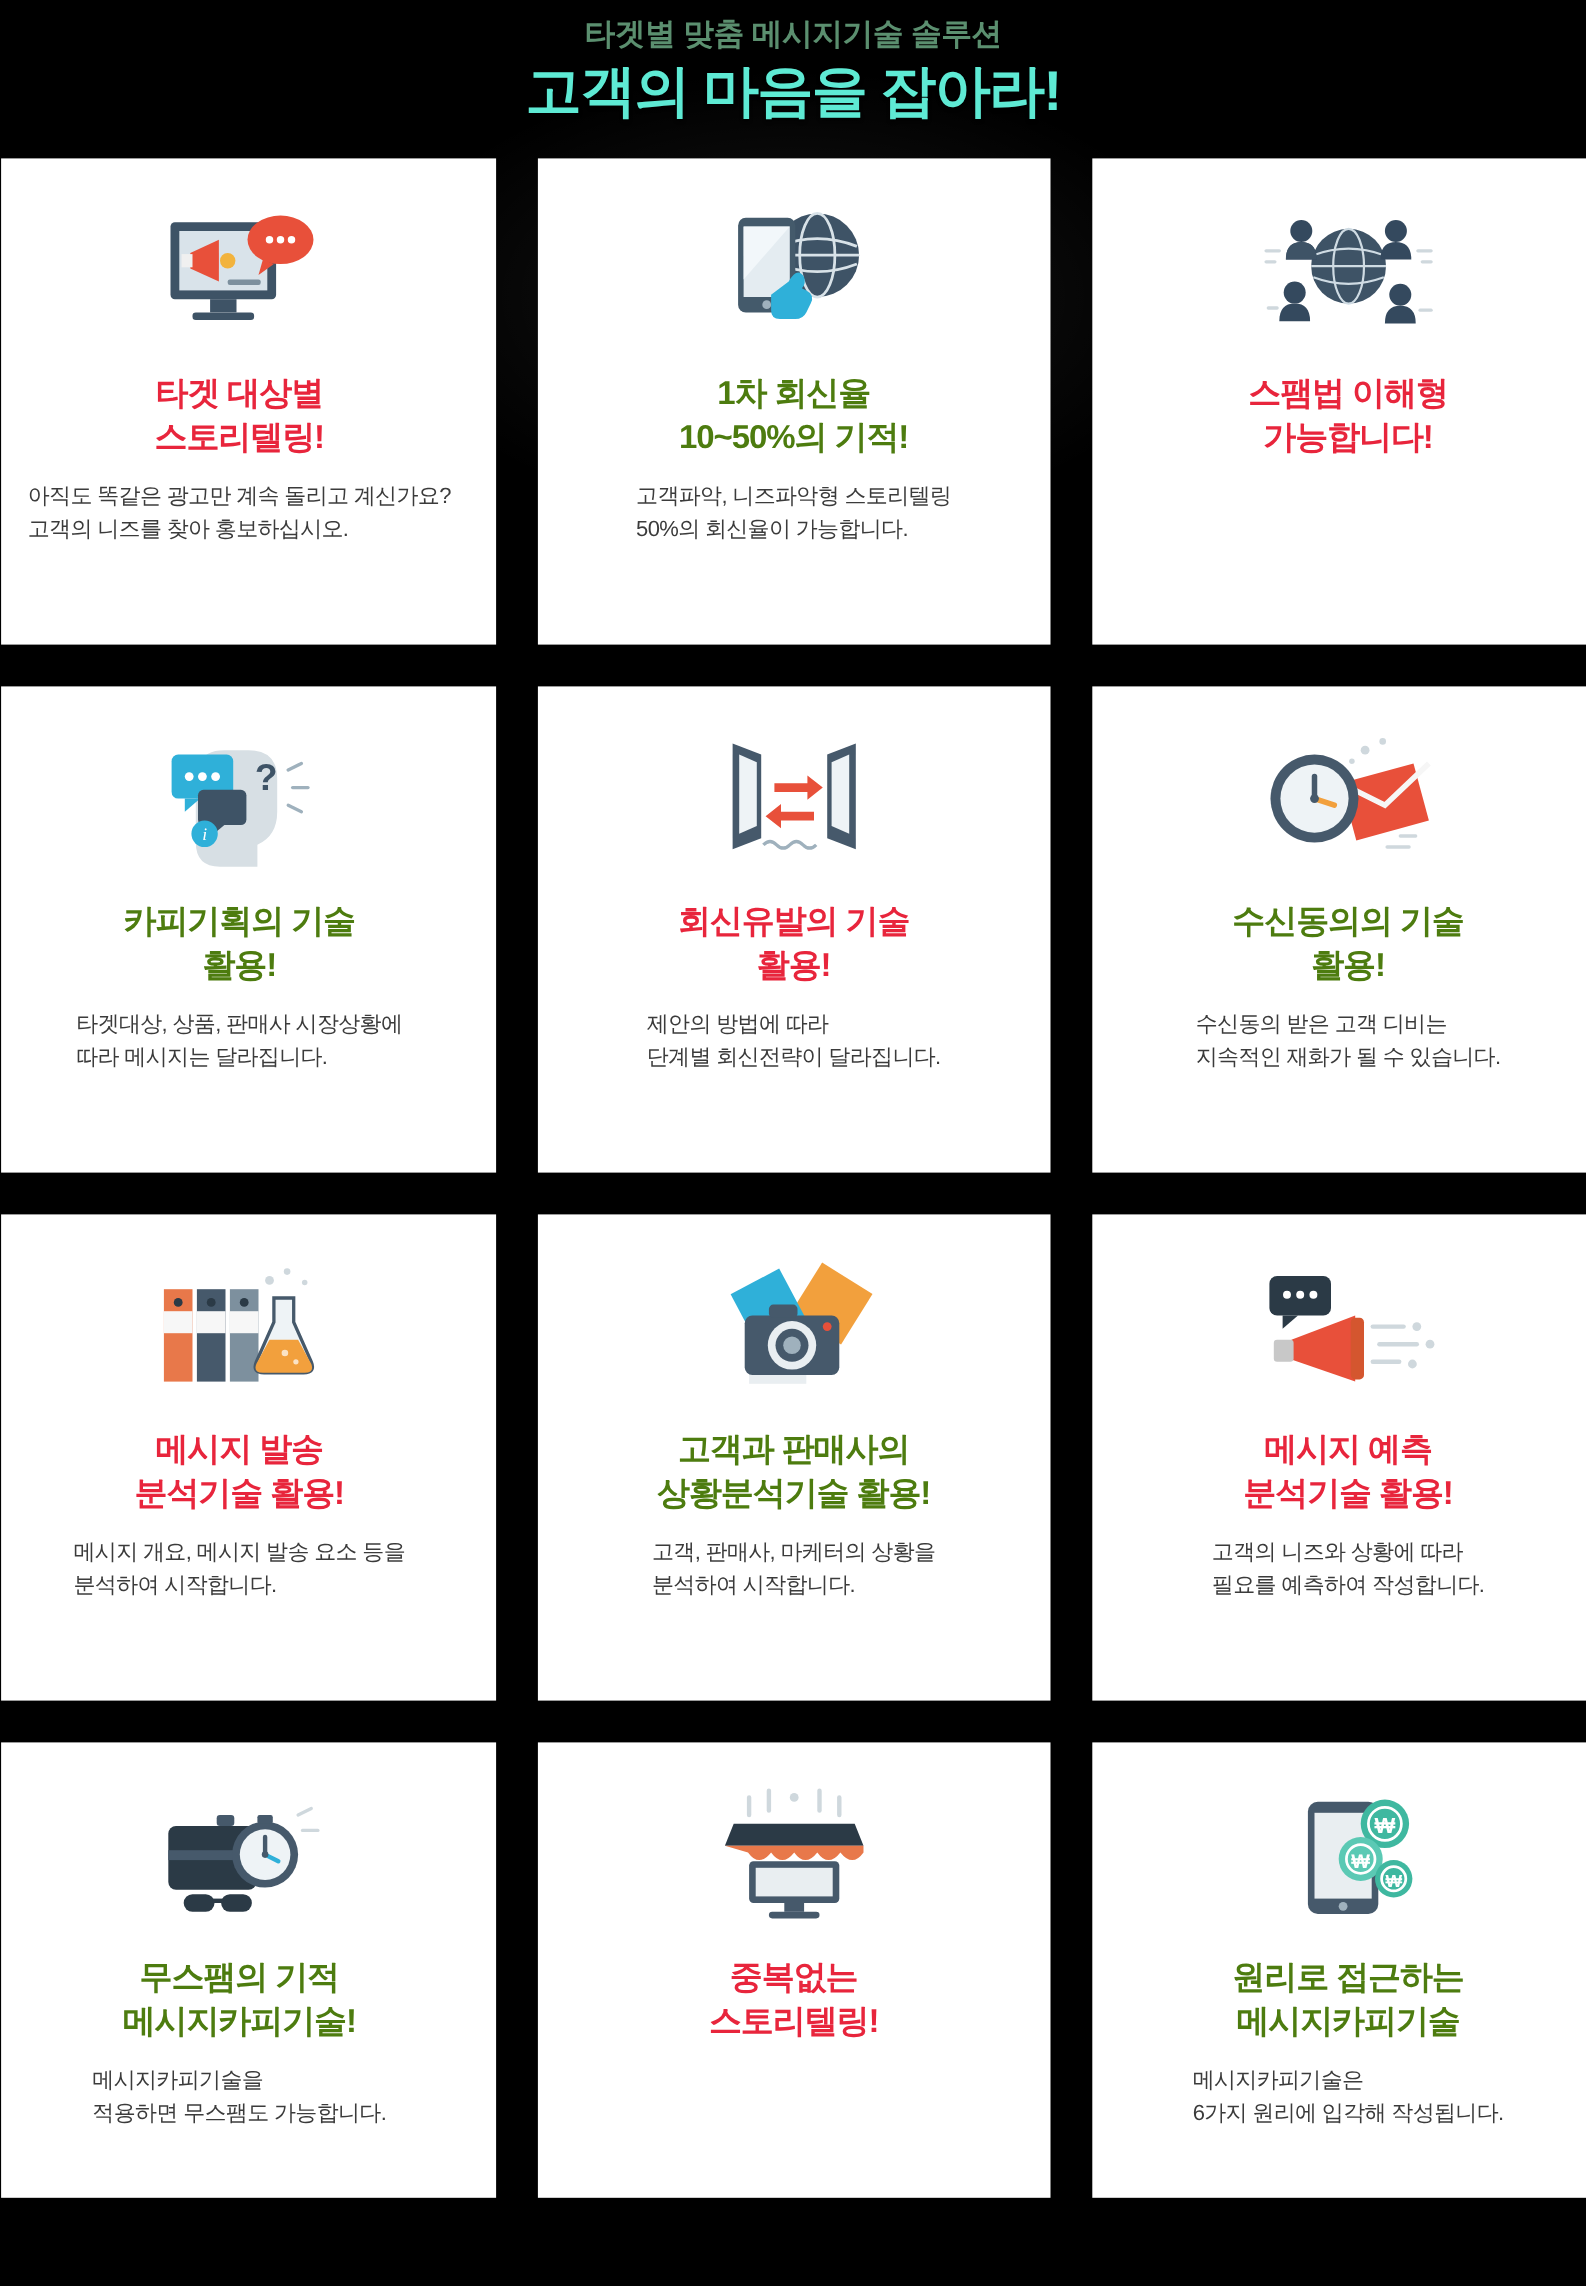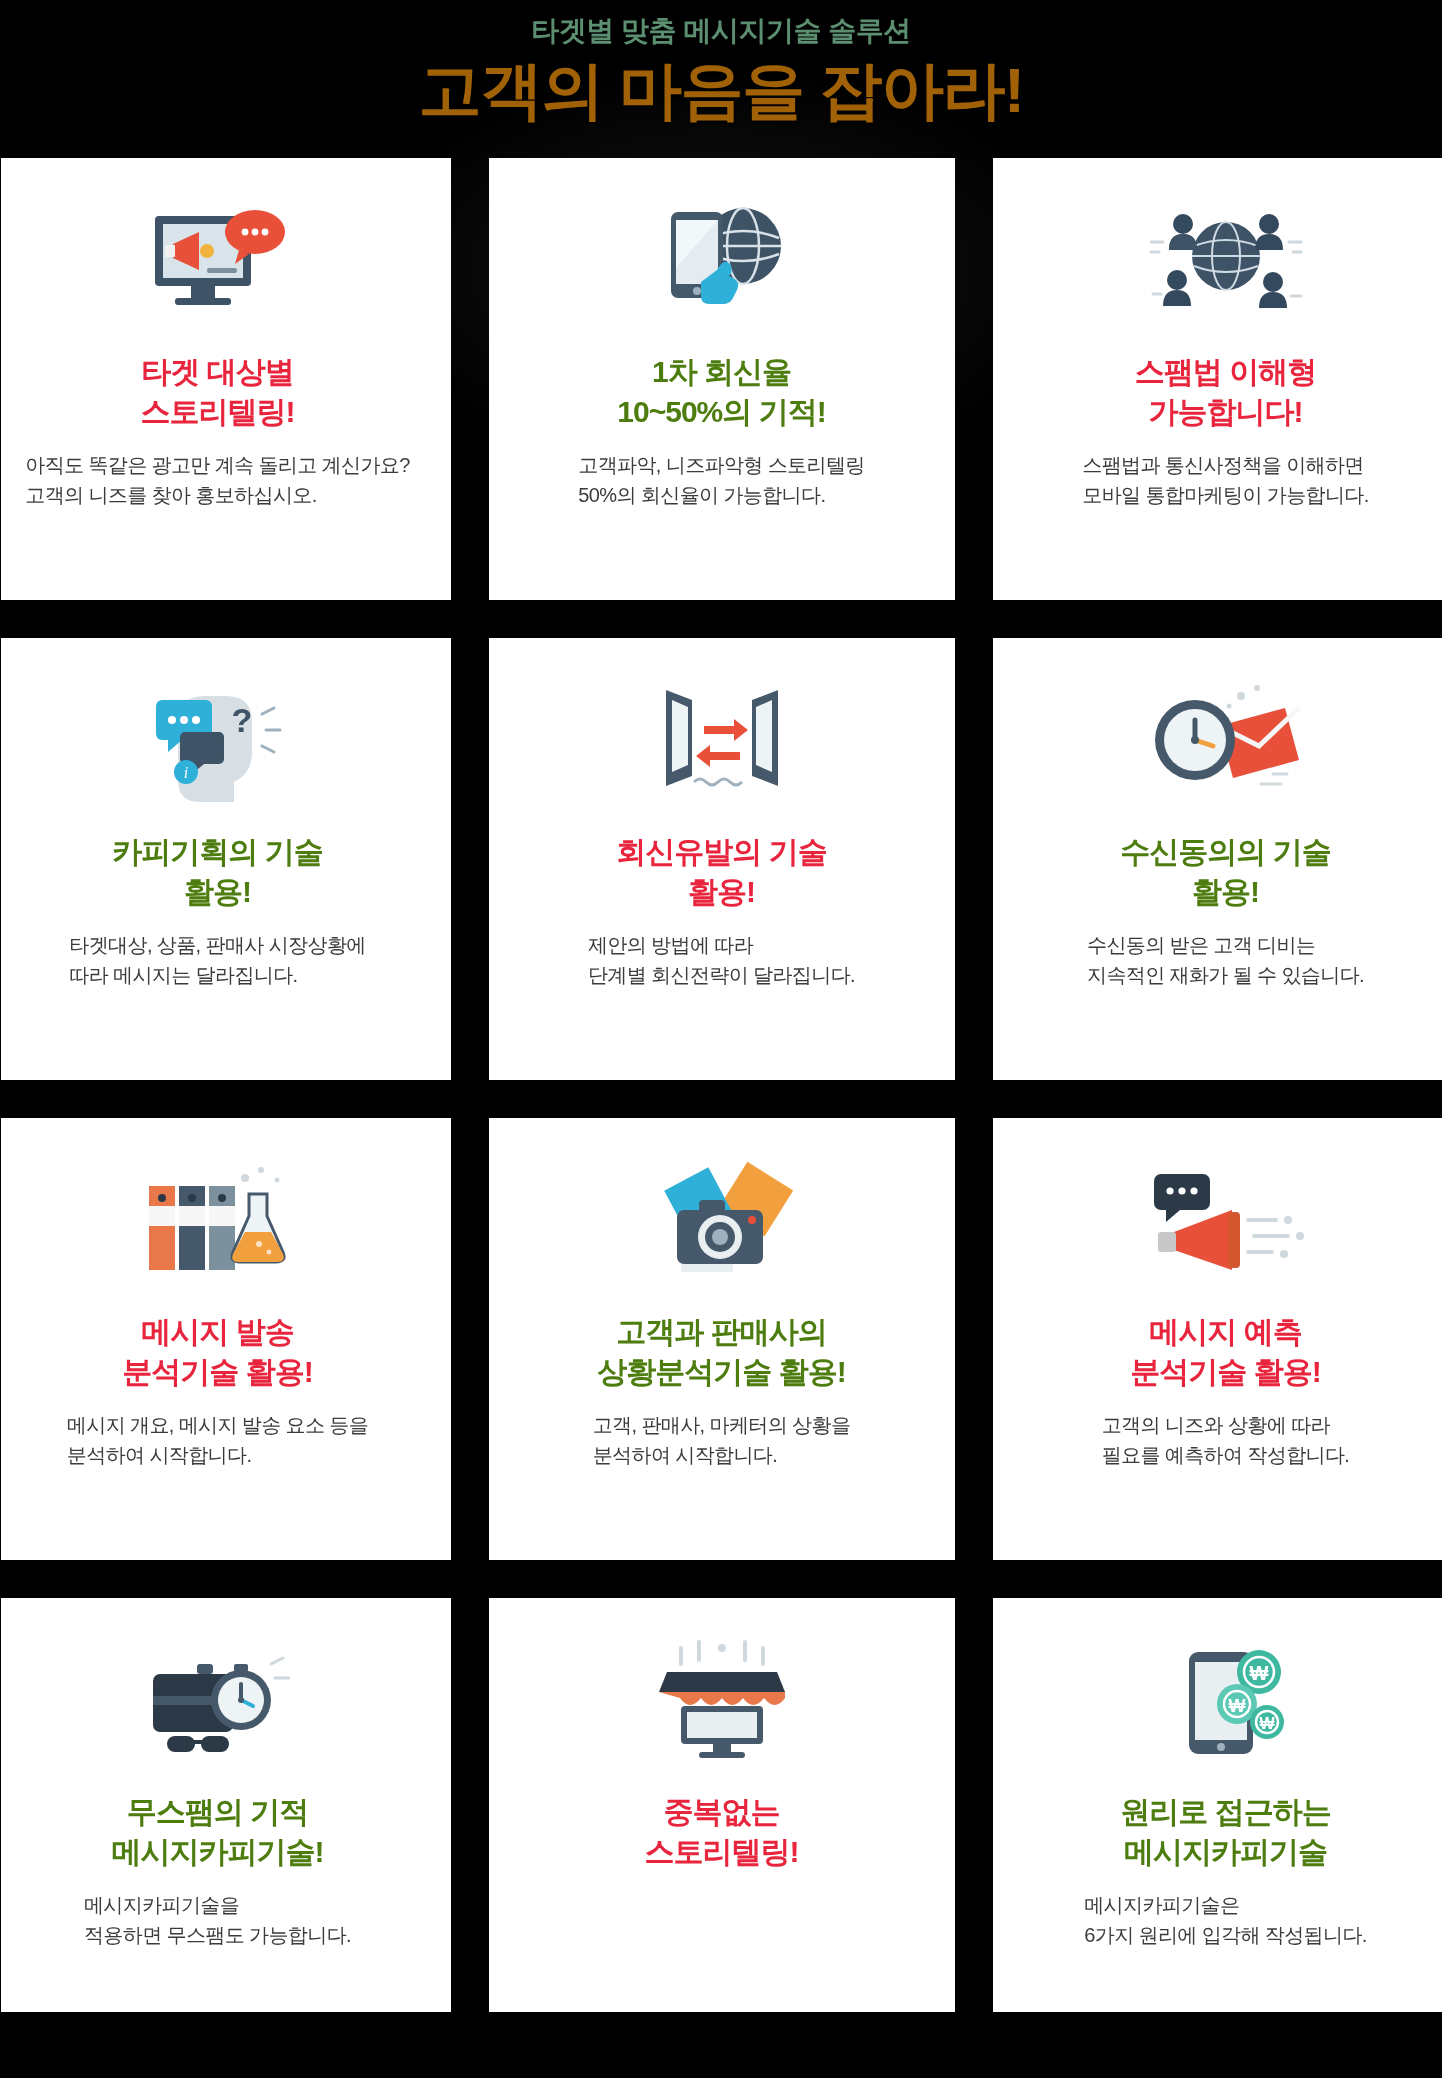--- a/index.html
+++ b/index.html
@@ -28,23 +28,23 @@
   .header .sub {
     font-size: 28px;
     font-weight: bold;
     color: #5b8f6f;
     letter-spacing: -0.5px;
     line-height: 1.2;
     text-shadow: 0 1px 1px rgba(0,0,0,0.6);
   }
   .header .main {
     margin-top: 6px;
-    font-size: 63px;
+    font-size: 51px;
     font-weight: bold;
-    color: #a16207;
+    color: #5eead4;
     letter-spacing: -1.5px;
     line-height: 1.15;
     text-shadow: 0 2px 3px rgba(0,0,0,0.8);
   }
   
   .glow {
     position: absolute;
     top: 60px;
     left: 50%;
     transform: translateX(-50%);
@@ -194,22 +194,20 @@
             <line x1="10" y1="54" x2="18" y2="54"></line>
             <line x1="148" y1="44" x2="160" y2="44"></line>
             <line x1="152" y1="54" x2="160" y2="54"></line>
             <line x1="12" y1="96" x2="20" y2="96"></line>
             <line x1="150" y1="98" x2="160" y2="98"></line>
           </g>
         </svg>
       </div>
       <div class="card-title red">스팸법 이해형
 가능합니다!</div>
-      <div class="card-desc">스팸법과 통신사정책을 이해하면
-모바일 통합마케팅이 가능합니다.</div>
     </div>
 
     <div class="card">
       <div class="card-icon">
         <svg width="160" height="130" viewBox="0 0 160 130">
           <path d="M88 18 q26 0 26 26 l0 30 q0 22 -18 30 l0 20 l-34 0 q-22 0 -22 -22 l0 -58 q0 -26 26 -26 Z" fill="#d7dfe4"></path>
           <rect x="18" y="22" width="56" height="40" rx="6" fill="#2fb0d9"></rect>
           <path d="M30 62 l0 12 l14 -12 Z" fill="#2fb0d9"></path>
           <circle cx="34" cy="42" r="4" fill="#ffffff"></circle>
           <circle cx="46" cy="42" r="4" fill="#ffffff"></circle>

